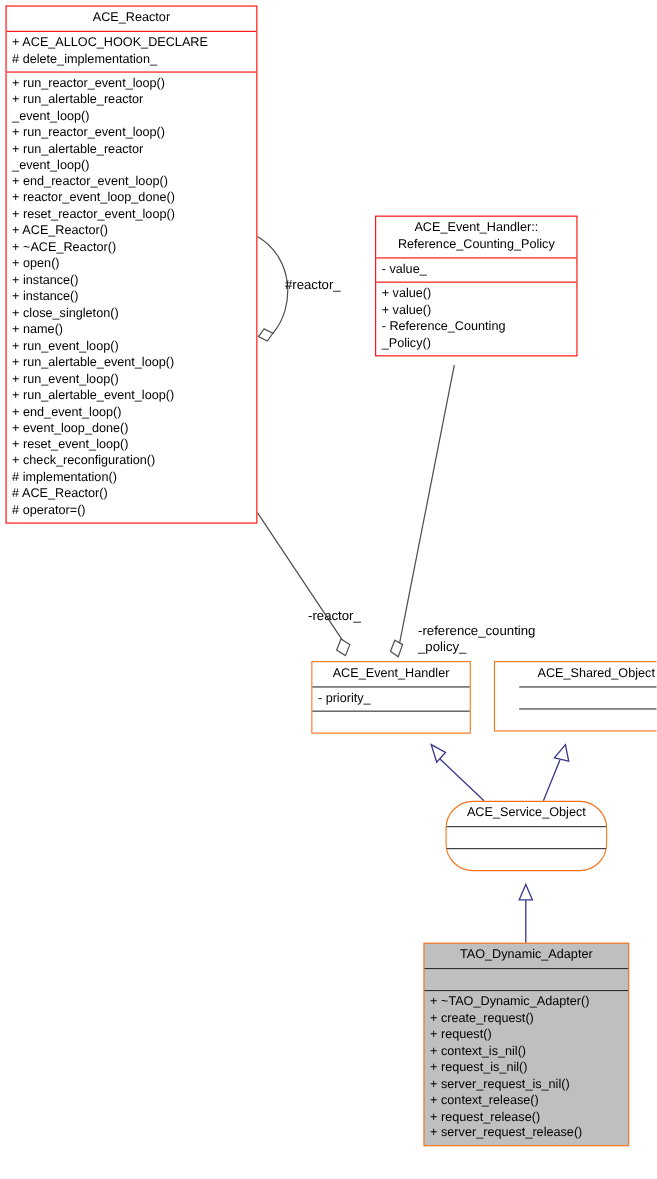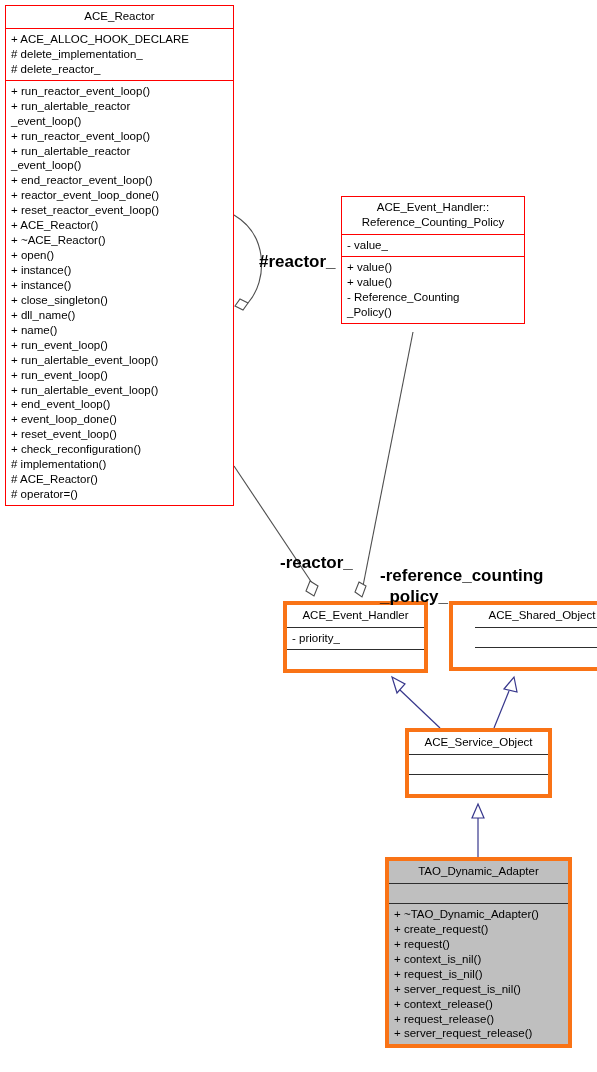--- a/index.html
+++ b/index.html
@@ -23,21 +23,21 @@
     left: 0;
     top: 0;
     width: 597px;
     height: 1072px;
     pointer-events: none;
   }
   .uml-class {
     position: absolute;
     box-sizing: border-box;
     background: #ffffff;
-    border: 4px solid #f97316;
+    border: 1px solid #f97316;
     font-size: 11.5px;
     line-height: 1.30;
     color: #000000;
     z-index: 5;
   }
   .uml-class.red {
     border: 1px solid #ff0000;
   }
   .uml-class.filled {
     background: #bfbfbf;
@@ -60,33 +60,32 @@
   .uml-compartment.empty {
     min-height: 19px;
     padding: 0;
   }
   .uml-row {
     white-space: pre;
     overflow: visible;
   }
   .edge-label {
     position: absolute;
-    font-size: 17px;
+    font-size: 12px;
     line-height: 1.22;
     color: #000000;
     white-space: pre-line;
     z-index: 6;
-    font-weight: bold;
   }
   
   #cls-ace-reactor     { left: 5px;   top: 5px;   width: 229px; }
   #cls-ref-policy      { left: 341px; top: 196px; width: 184px; }
   #cls-event-handler   { left: 283px; top: 601px; width: 145px; }
   #cls-shared-object   { left: 449px; top: 601px; width: 164px; padding-left: 22px; }
-  #cls-service-object  { left: 405px; top: 728px; width: 147px; }
+  #cls-service-object  { left: 405px; top: 728px; width: 147px; border-radius: 25px; }
   #cls-dynamic-adapter { left: 385px; top: 857px; width: 187px; }
 
   #lbl-reactor-self    { left: 259px; top: 252px; }
   #lbl-reactor-assoc   { left: 280px; top: 553px; text-align: right; }
   #lbl-ref-policy-assoc{ left: 380px; top: 540px; text-align: left; margin-top: 26px; }
 </style>
 </head>
 <body>
 
 <div id="diagram">
@@ -118,40 +117,38 @@
 
   <div class="edge-label" id="lbl-ref-policy-assoc">-reference_counting
 _policy_</div>
 
   <div class="uml-class red" id="cls-ace-reactor">
     <div class="uml-name">ACE_Reactor</div>
     <div class="uml-sep"></div>
     <div class="uml-compartment">
         <div class="uml-row">+ ACE_ALLOC_HOOK_DECLARE</div>
         <div class="uml-row"># delete_implementation_</div>
-        <div class="uml-row"># delete_reactor_</div>
       </div>
     <div class="uml-sep"></div>
     <div class="uml-compartment">
         <div class="uml-row">+ run_reactor_event_loop()</div>
         <div class="uml-row">+ run_alertable_reactor</div>
         <div class="uml-row">_event_loop()</div>
         <div class="uml-row">+ run_reactor_event_loop()</div>
         <div class="uml-row">+ run_alertable_reactor</div>
         <div class="uml-row">_event_loop()</div>
         <div class="uml-row">+ end_reactor_event_loop()</div>
         <div class="uml-row">+ reactor_event_loop_done()</div>
         <div class="uml-row">+ reset_reactor_event_loop()</div>
         <div class="uml-row">+ ACE_Reactor()</div>
         <div class="uml-row">+ ~ACE_Reactor()</div>
         <div class="uml-row">+ open()</div>
         <div class="uml-row">+ instance()</div>
         <div class="uml-row">+ instance()</div>
         <div class="uml-row">+ close_singleton()</div>
-        <div class="uml-row">+ dll_name()</div>
         <div class="uml-row">+ name()</div>
         <div class="uml-row">+ run_event_loop()</div>
         <div class="uml-row">+ run_alertable_event_loop()</div>
         <div class="uml-row">+ run_event_loop()</div>
         <div class="uml-row">+ run_alertable_event_loop()</div>
         <div class="uml-row">+ end_event_loop()</div>
         <div class="uml-row">+ event_loop_done()</div>
         <div class="uml-row">+ reset_event_loop()</div>
         <div class="uml-row">+ check_reconfiguration()</div>
         <div class="uml-row"># implementation()</div>

